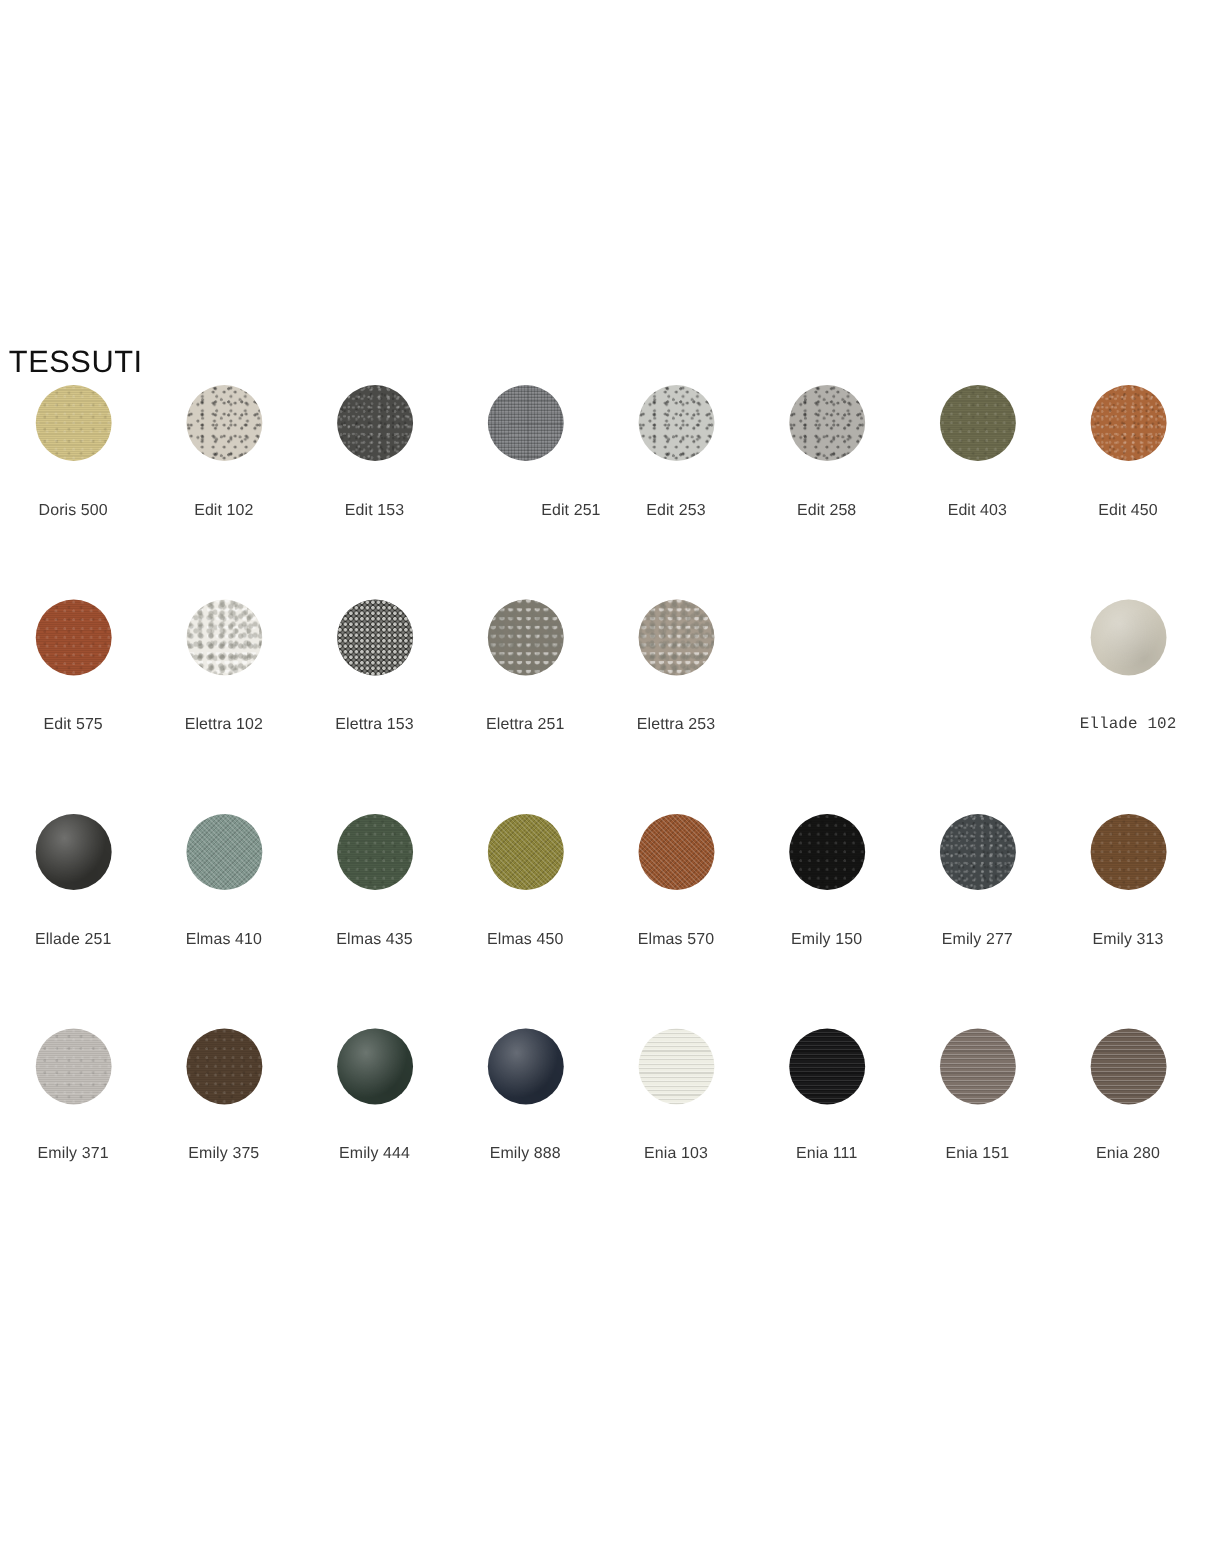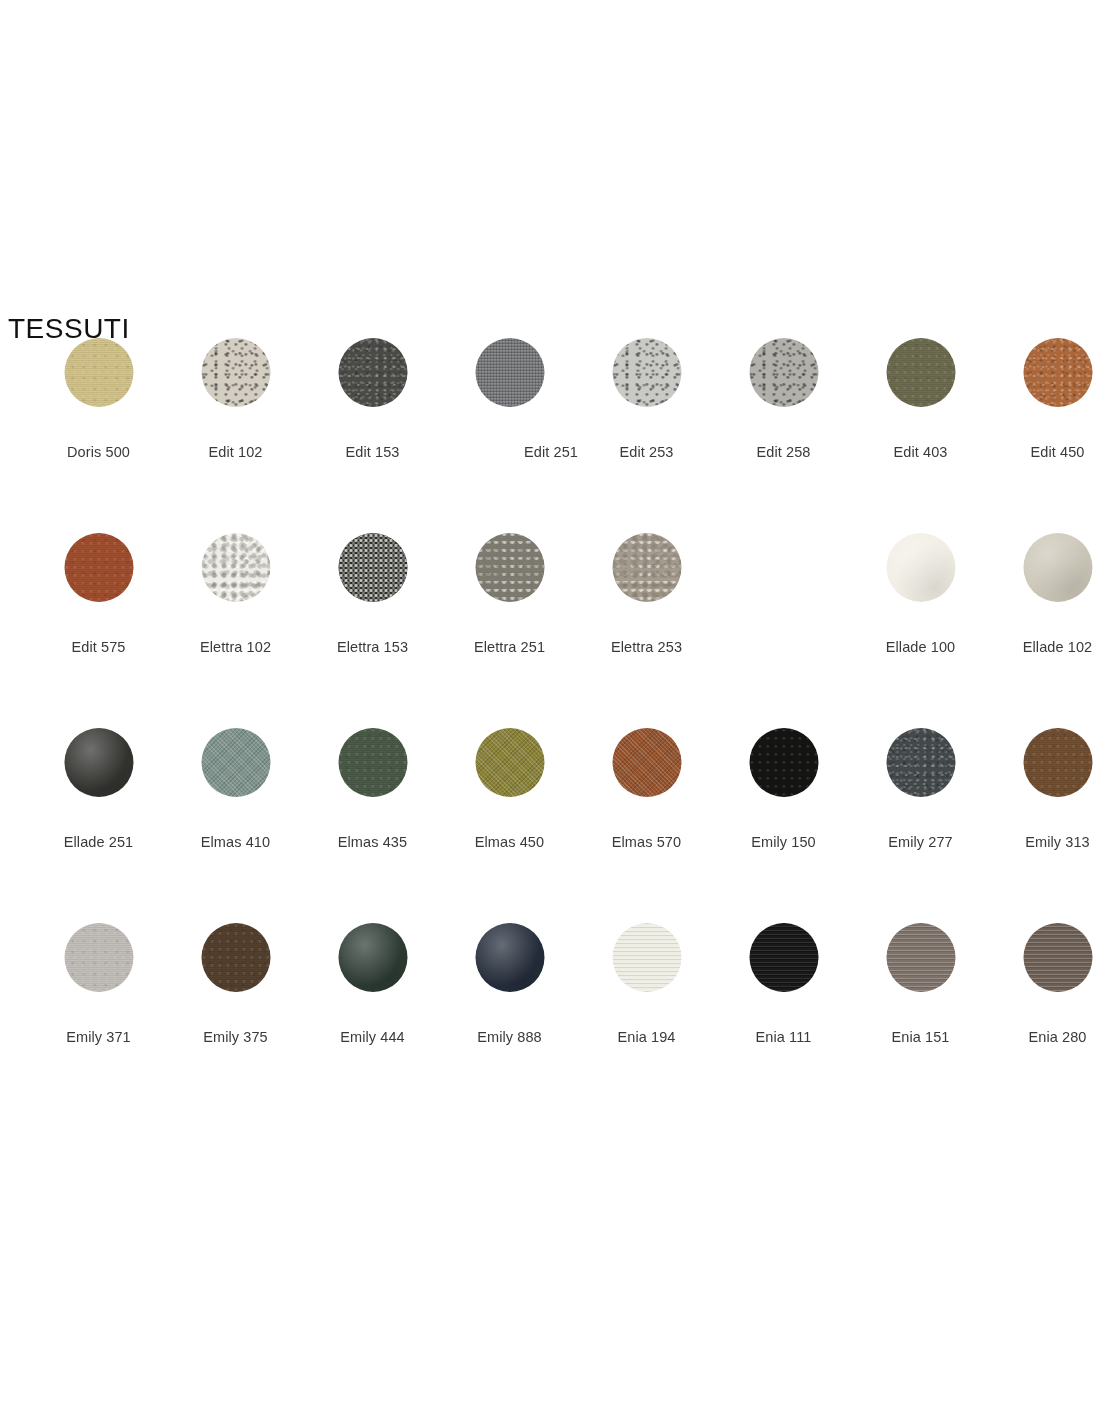--- a/index.html
+++ b/index.html
@@ -29,23 +29,22 @@
     line-height: 34px;
     letter-spacing: 0.5px;
     color: #111111;
     font-weight: 400;
     white-space: nowrap;
   }
 
   #grid {
     position: absolute;
     left: 0px;
-    top: 328px;
+    top: 340px;
     width: 960px;
-    padding-left: 32px;
   }
 
   .swatch-row {
     position: relative;
     height: 195px;
     width: 1100px;
   }
 
   .swatch-cell {
     position: absolute;
@@ -260,27 +259,21 @@
             <div class="swatch-disc tex-boucle" style="background-color: rgb(126, 122, 111);"></div>
           </div>
           <div class="swatch-label">Elettra 251</div>
         </div>
         <div class="swatch-cell" style="left: 546px;">
           <div class="swatch-disc-wrap">
             <div class="swatch-disc tex-boucle" style="background-color: rgb(165, 154, 140);"></div>
           </div>
           <div class="swatch-label">Elettra 253</div>
         </div>
-        <div class="swatch-cell" style="left: 820px;">
-          <div class="swatch-disc-wrap">
-            <div class="swatch-disc tex-soft" style="background-color: rgb(242, 239, 230);"></div>
-          </div>
-          <div class="swatch-label">Ellade 100</div>
-        </div>
-        <div class="swatch-cell" style="left: 957px;">
+        <div class="swatch-cell" style="left: 957px; font-family: Liberation Mono, monospace;">
           <div class="swatch-disc-wrap">
             <div class="swatch-disc tex-soft" style="background-color: rgb(205, 200, 185);"></div>
           </div>
           <div class="swatch-label">Ellade 102</div>
         </div>
       </div>
       <div class="swatch-row">
         <div class="swatch-cell" style="left: -2px;">
           <div class="swatch-disc-wrap">
             <div class="swatch-disc tex-soft" style="background-color: rgb(51, 51, 48);"></div>
@@ -352,21 +345,21 @@
         <div class="swatch-cell" style="left: 409px;">
           <div class="swatch-disc-wrap">
             <div class="swatch-disc tex-soft" style="background-color: rgb(37, 45, 59);"></div>
           </div>
           <div class="swatch-label">Emily 888</div>
         </div>
         <div class="swatch-cell" style="left: 546px;">
           <div class="swatch-disc-wrap">
             <div class="swatch-disc tex-stripe" style="background-color: rgb(238, 238, 228);"></div>
           </div>
-          <div class="swatch-label">Enia 194</div>
+          <div class="swatch-label">Enia 103</div>
         </div>
         <div class="swatch-cell" style="left: 683px;">
           <div class="swatch-disc-wrap">
             <div class="swatch-disc tex-stripe-strong" style="background-color: rgb(25, 25, 26);"></div>
           </div>
           <div class="swatch-label">Enia 111</div>
         </div>
         <div class="swatch-cell" style="left: 820px;">
           <div class="swatch-disc-wrap">
             <div class="swatch-disc tex-stripe" style="background-color: rgb(125, 113, 105);"></div>

